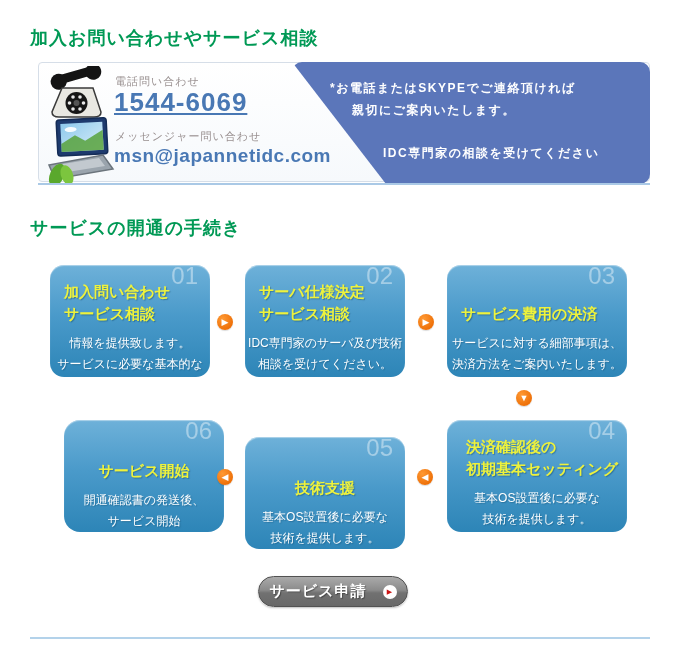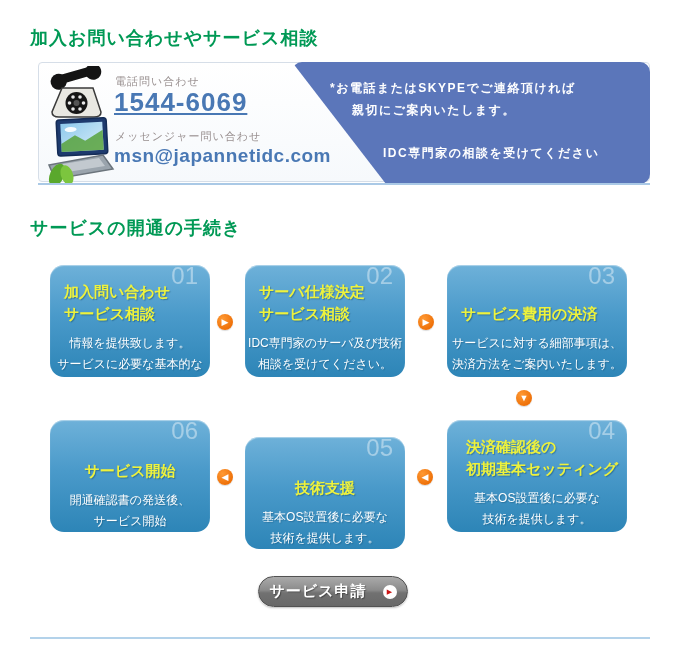--- a/index.html
+++ b/index.html
@@ -52,21 +52,21 @@
   
   .step{
     position:absolute;width:160px;height:112px;border-radius:14px;color:#fff;
     background:linear-gradient(180deg,#6eb1d9 0%,#4a9aca 45%,#2d85b7 100%);
     box-shadow:inset 0 1px 1px rgba(255,255,255,.45);
   }
   .step.wide{width:180px;}
   #step01{left:50px;top:265px;}
   #step02{left:245px;top:265px;}
   #step03{left:447px;top:265px;}
-  #step06{left:50px;top:420px;}
+  #step06{left:64px;top:420px;border-radius:16px;}
   #step05{left:245px;top:420px;margin-top:17px;}
   #step04{left:447px;top:420px;}
   .num{
     position:absolute;top:-3px;right:12px;font-size:24px;font-weight:normal;
     color:rgba(255,255,255,.42);
   }
   .title{
     position:absolute;left:0;right:0;top:16px;color:#eef23c;font-weight:bold;
     font-size:15px;line-height:22px;text-shadow:1px 1px 1px rgba(0,50,80,.35);
   }

